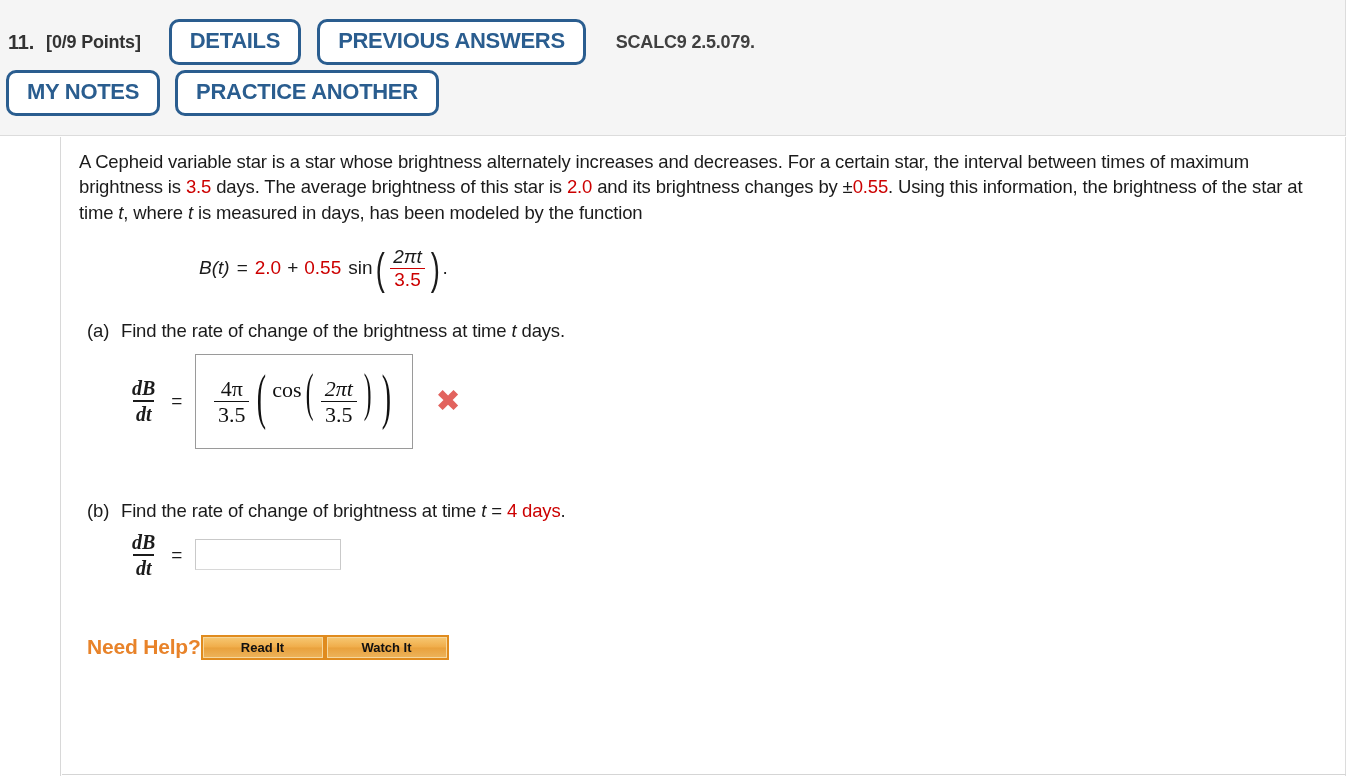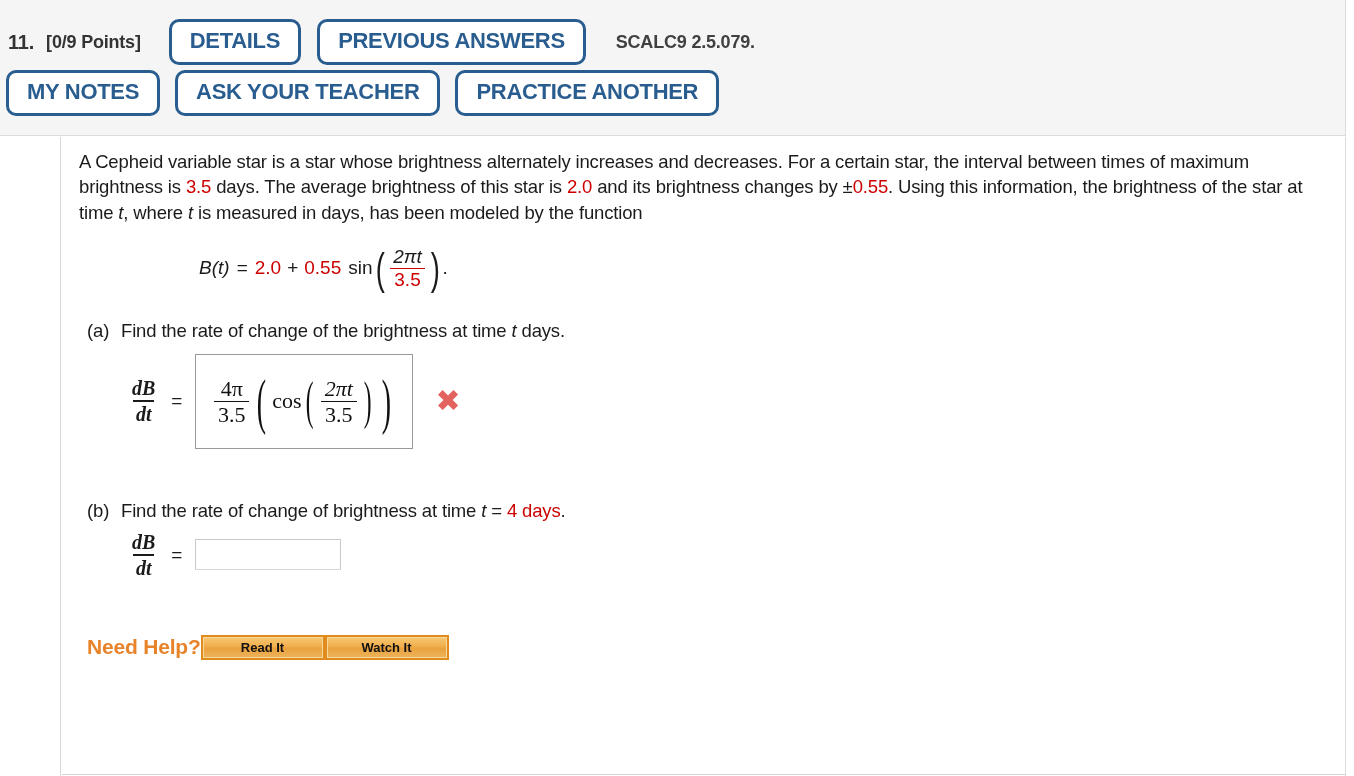--- a/index.html
+++ b/index.html
@@ -139,21 +139,21 @@
 
   .mathbox {
     border: 1.5px solid #9a9a9a;
     background: #ffffff;
     padding: 8px 14px;
     display: flex; align-items: center; justify-content: center;
     min-width: 218px; min-height: 95px;
     font-family: "Liberation Serif", serif;
     color: #111111;
   }
-  .tex { display: flex; align-items: center; font-size: 22px; }
+  .tex { display: flex; align-items: flex-start; font-size: 22px; }
   .tex .frac > .den { border-top-width: 1.4px; }
   .tex-paren {
     font-size: 62px; line-height: 0.62; font-weight: 300;
     transform: scaleX(0.45); display: inline-block; color:#111;
     font-family: "Liberation Serif", serif;
   }
   .tex-paren.sm { font-size: 52px; }
   .roman { font-style: normal; font-family: "Liberation Serif", serif; }
 
   .xmark {
@@ -223,21 +223,20 @@
     <div class="hdr-row1">
       <span class="qnum">11.</span>
       <span class="qpoints">[0/9 Points]</span>
       <button class="btn-outline btn-details">DETAILS</button>
       <button class="btn-outline btn-prev">PREVIOUS ANSWERS</button>
       <span class="scalc">SCALC9 2.5.079.</span>
     </div>
 
     <div class="hdr-row2">
       <button class="btn-outline btn-notes">MY NOTES</button>
-      <button class="btn-outline btn-ask">ASK YOUR TEACHER</button>
       <button class="btn-outline btn-practice">PRACTICE ANOTHER</button>
     </div>
 
   </div>
 
   <div class="body-wrap">
 
     <div class="left-gutter"></div>
 
     <div class="content">

